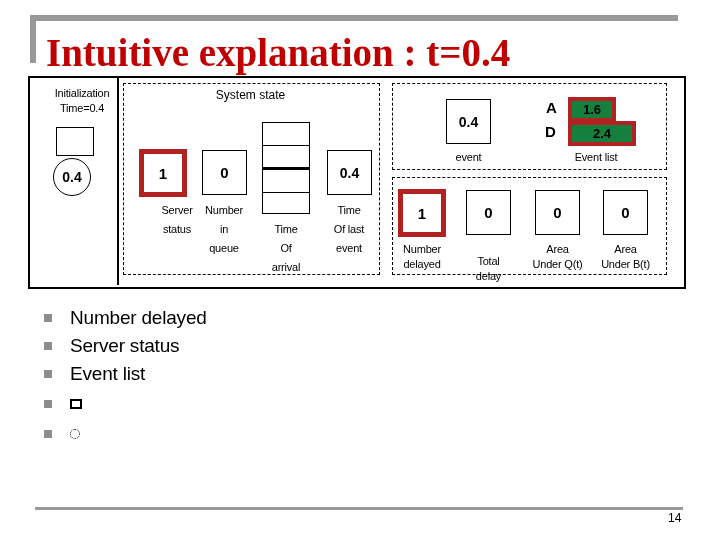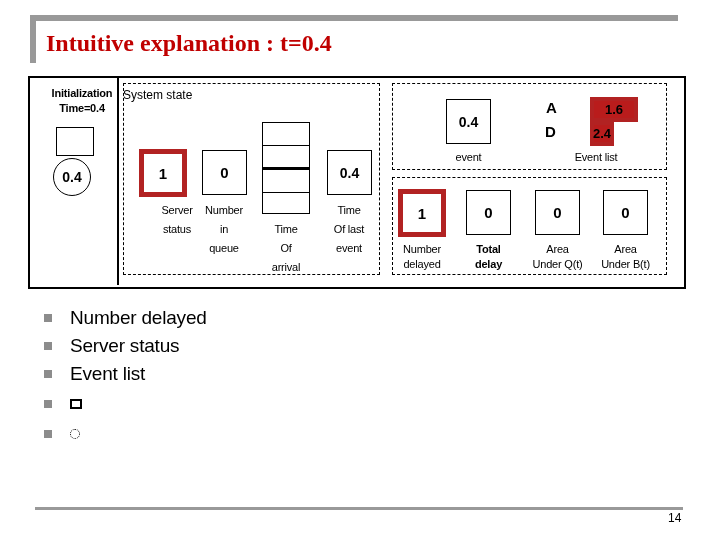--- a/index.html
+++ b/index.html
@@ -1,55 +1,55 @@
 <!DOCTYPE html>
 <html><head>
 <meta charset="utf-8">
 <style>
   html,body{margin:0;padding:0;}
   body{width:720px;height:540px;background:#fff;position:relative;overflow:hidden;
        font-family:"Liberation Sans",sans-serif;color:#000;}
   .abs{position:absolute;}
   .bar{background:#999;}
-  .title{font-family:"Liberation Serif",serif;font-weight:bold;font-size:24px;
+  .title{font-family:"Liberation Serif",serif;font-weight:bold;font-size:39px;
          color:#C00000;white-space:nowrap;margin:0;}
   .outer{border:2px solid #000;background:#fff;}
   .vdiv{border-left:2px solid #000;}
   .dash{border:1px dashed #000;}
   .box{border:1px solid #000;background:#fff;display:flex;align-items:center;
        justify-content:center;font-weight:bold;font-size:15px;box-sizing:border-box;}
   .redbox{border:5px solid #B22222;}
   .label{font-size:11px;line-height:15px;text-align:center;white-space:pre-line;
          letter-spacing:-0.2px;}
   .sslabel{line-height:19px;}
-  .panel-title{font-size:12px;text-align:left;}
+  .panel-title{font-size:12px;text-align:center;}
   .stack{border:1px solid #000;background:#fff;box-sizing:border-box;}
   .hline{position:absolute;left:0;right:0;height:1px;background:#000;}
   .hline.thick{height:3px;}
   .adlabel{font-weight:bold;font-size:15px;}
-  .evbox{border:4px solid #B22222;background:#b91c1c;display:flex;align-items:center;
-         justify-content:center;font-weight:bold;font-size:13px;box-sizing:border-box;margin-left:22px;}
+  .evbox{border:4px solid #B22222;background:#15803d;display:flex;align-items:center;
+         justify-content:center;font-weight:bold;font-size:13px;box-sizing:border-box;}
   .bullet-row{display:flex;align-items:center;height:24px;}
   .bullet-sq{width:8px;height:8px;background:#8C8C8C;margin-right:18px;flex:0 0 auto;}
   .bullet-text{font-size:19px;letter-spacing:-0.2px;white-space:nowrap;}
   .glyph-square{width:12px;height:10px;border:2px solid #000;box-sizing:border-box;}
   .glyph-circle{width:10px;height:10px;border:1px dotted #000;border-radius:50%;box-sizing:border-box;}
   .pagenum{font-size:12px;}
 </style>
 </head>
 <body>
 
 <div class="abs bar" style="left:30px;top:15px;width:648px;height:6px;"></div>
 <div class="abs bar" style="left:30px;top:15px;width:6px;height:48px;"></div>
 <h1 class="abs title" style="left:46px;top:30px;">Intuitive explanation : t=0.4</h1>
 
 <div class="abs outer" style="left:28px;top:76px;width:654px;height:209px;"></div>
 <div class="abs vdiv" style="left:117px;top:76px;width:0;height:209px;"></div>
 
-<div class="abs label" style="left:30px;top:86px;width:104px;font-weight:bold;">Initialization
+<div class="abs label" style="left:30px;top:86px;width:104px;">Initialization
 Time=0.4</div>
 <div class="abs" style="left:56px;top:127px;width:36px;height:27px;border:1px solid #000;background:#fff;"></div>
 <div class="abs" style="left:53px;top:158px;width:36px;height:36px;border:1px solid #000;border-radius:50%;display:flex;align-items:center;justify-content:center;font-weight:bold;font-size:14px;">0.4</div>
 
 <div class="abs dash" style="left:123px;top:83px;width:255px;height:190px;"></div>
 <div class="abs panel-title" style="left:123px;top:88px;width:255px;">System state</div>
 
 <div class="abs box redbox" style="left:139px;top:149px;width:48px;height:48px;">1</div>
 <div class="abs label sslabel" style="left:147px;top:201px;width:60px;">Server
 status</div>
@@ -73,31 +73,31 @@
 Of last
 event</div>
 
 <div class="abs dash" style="left:392px;top:83px;width:273px;height:85px;"></div>
 <div class="abs box" style="left:446px;top:99px;width:45px;height:45px;font-size:14px;">0.4</div>
 <div class="abs label" style="left:436px;top:150px;width:65px;">event</div>
 
 <span class="abs adlabel" style="left:546px;top:99px;">A</span>
 <div class="abs evbox" style="left:568px;top:97px;width:48px;height:25px;">1.6</div>
 <span class="abs adlabel" style="left:545px;top:123px;">D</span>
-<div class="abs evbox" style="left:568px;top:121px;width:24px;height:25px;">2.4</div>
+<div class="abs evbox" style="left:568px;top:121px;width:68px;height:25px;">2.4</div>
 <div class="abs label" style="left:556px;top:150px;width:80px;">Event list</div>
 
 <div class="abs dash" style="left:392px;top:177px;width:273px;height:96px;"></div>
 
 <div class="abs box redbox" style="left:398px;top:189px;width:48px;height:48px;">1</div>
 <div class="abs label" style="left:394px;top:242px;width:56px;">Number
 delayed</div>
 
 <div class="abs box" style="left:466px;top:190px;width:45px;height:45px;">0</div>
-<div class="abs label" style="left:461px;top:242px;width:55px;font-weight:bold;">Total
+<div class="abs label" style="left:461px;top:254px;width:55px;">Total
 delay</div>
 
 <div class="abs box" style="left:535px;top:190px;width:45px;height:45px;">0</div>
 <div class="abs label" style="left:523px;top:242px;width:69px;">Area
 Under Q(t)</div>
 
 <div class="abs box" style="left:603px;top:190px;width:45px;height:45px;">0</div>
 <div class="abs label" style="left:591px;top:242px;width:69px;">Area
 Under B(t)</div>
 

